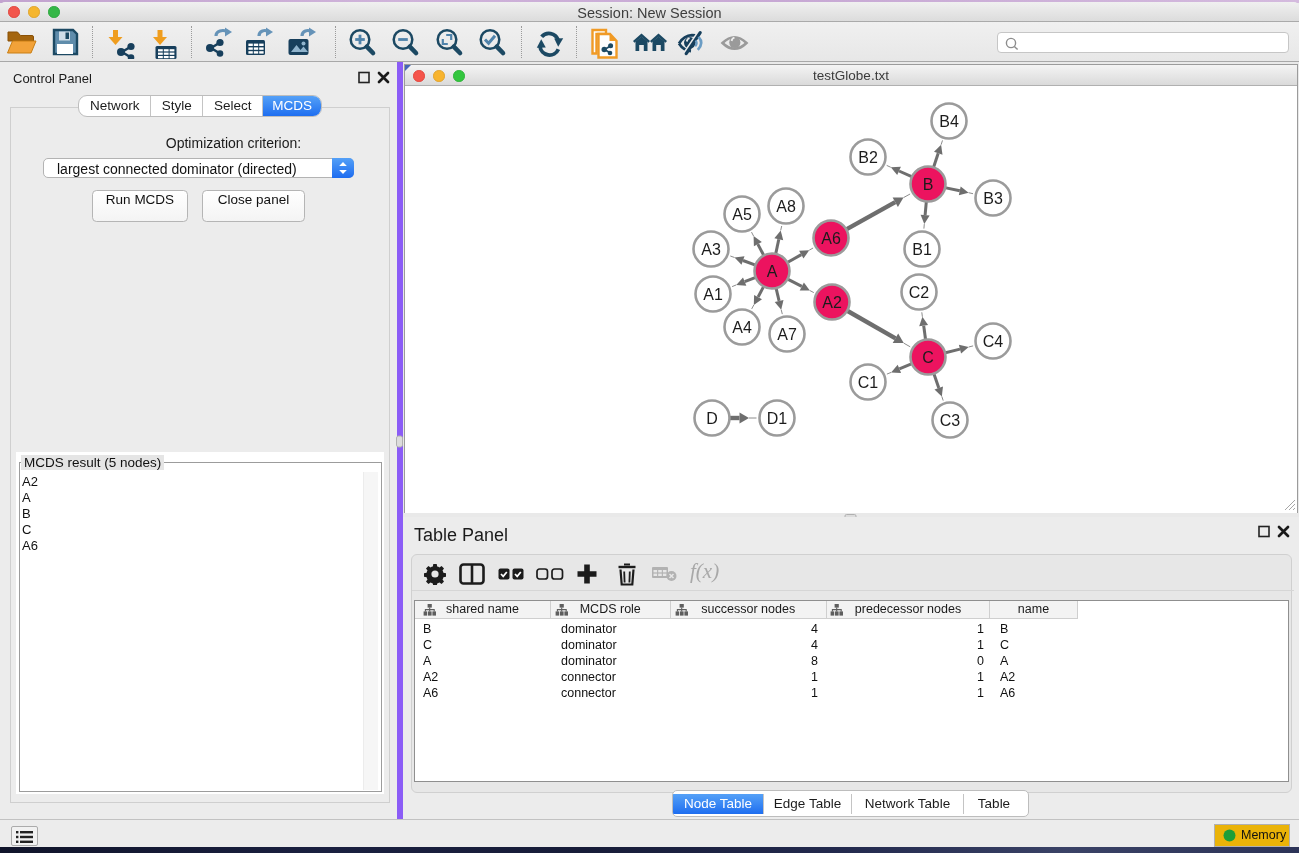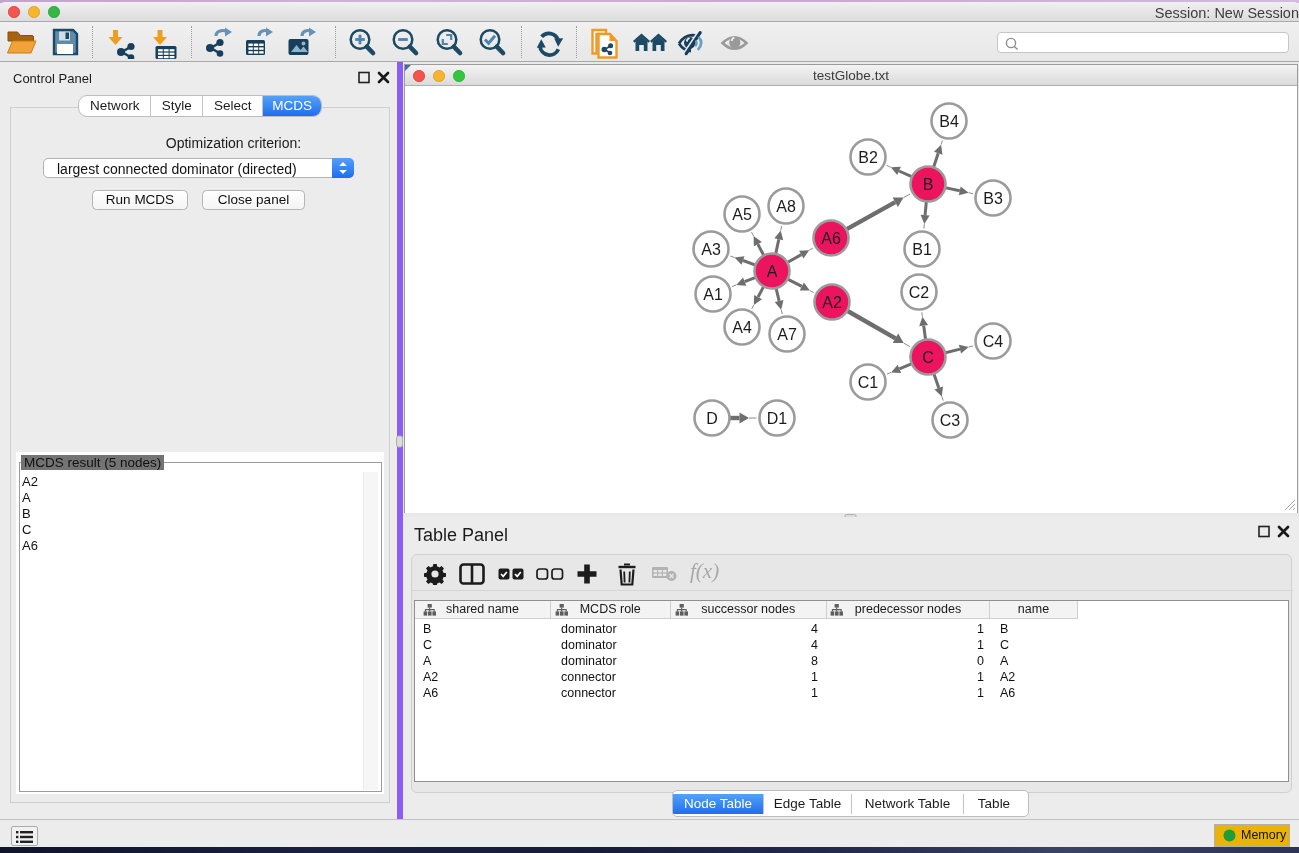--- a/index.html
+++ b/index.html
@@ -9,21 +9,21 @@
 
 #wp-top { left:0; top:0; width:1299px; height:3px;
   background:linear-gradient(90deg,#c2a3cf,#cfb3da 30%,#c7a8d4 60%,#d4bade); }
 #wp-bot { left:0; top:847px; width:1299px; height:6px;
   background:linear-gradient(90deg,#10142a,#1a2040 25%,#171c38 45%,#232a4e 65%,#3a4266 82%,#2c3357); }
 
 #titlebar { left:0; top:2px; width:1299px; height:20px;
   background:linear-gradient(#f0f0f0,#dcdcdc); border-bottom:1px solid #aaa;
   border-radius:5px 5px 0 0; }
 #titlebar .tl { position:absolute; width:11.5px; height:11.5px; border-radius:50%; top:4px; }
-#title-text { position:absolute; width:100%; text-align:right; top:2.5px; font-size:14.5px; color:#3e3e3e; }
+#title-text { position:absolute; width:100%; text-align:center; top:2.5px; font-size:14.5px; color:#3e3e3e; }
 
 #toolbar { left:0; top:22px; width:1299px; height:40px; background:linear-gradient(#f0f0f0,#e7e7e7); border-bottom:1px solid #a8a8a8; }
 .sep { position:absolute; top:4px; height:32px; width:0; border-left:1px dotted #9b9b9b; }
 .ticon { position:absolute; top:5px; }
 #search { position:absolute; left:997px; top:10px; width:292px; height:21px; background:#fff;
   border:1px solid #c6c6c6; border-radius:4px; }
 
 #cpanel { left:0; top:62px; width:403px; height:757px; background:#ececec; border-right:6px solid #8b5cf6; }
 #cp-title { position:absolute; left:13px; top:9px; font-size:13px; color:#1b1b1b; }
 #cp-box { position:absolute; left:10px; top:45px; width:380px; height:696px; border:1px solid #cfcfcf; }
@@ -32,27 +32,27 @@
 .seg div { font-size:13.5px; color:#1c1c1c; text-align:center; line-height:20px; border-right:1px solid #c4c4c4; }
 .seg div:last-child { border-right:none; }
 .seg .on { background:linear-gradient(#55a1f7,#1e6ef0); color:#fff; }
 #cp-tabs { left:78px; top:33px; width:244px; height:22px;border-radius:9px; }
 #opt-label { position:absolute; left:0; top:73px; width:403px; text-align:center; font-size:14px; color:#1a1a1a;margin-left:32px; }
 #dropdown { position:absolute; left:43px; top:96px; width:311px; height:20px; background:#fff;
   border:1px solid #b3b3b3; border-radius:5px; font-size:14px; color:#111; }
 #dd-text { position:absolute; left:13px; top:1px; line-height:18px; }
 #dd-step { position:absolute; right:-1px; top:-1px; width:22px; height:20px; border-radius:0 5px 5px 0;
   background:linear-gradient(#54a0f7,#1d6cf0); }
-.btn { position:absolute; top:128px; height:20px; background:linear-gradient(#ffffff,#f4f4f4);
+.btn { position:absolute; top:128px; height:32px; background:linear-gradient(#ffffff,#f4f4f4);
   border:1px solid #b5b5b5; border-radius:4.5px; font-size:13.5px; color:#111;
   text-align:center; line-height:18px; }
 
 #mcds-white { position:absolute; left:16px; top:390px; width:368px; height:342px; background:#fff; }
 #mcds-border { position:absolute; left:2.5px; top:10px; width:363px; height:330px; border:1px solid #9c9c9c; }
-#mcds-label { position:absolute; left:5px; top:3px; background:#737373; padding:0 3px; font-size:13.5px; color:#111; }
+#mcds-label { position:absolute; left:5px; top:3px; background:#e5e5e5; padding:0 3px; font-size:13.5px; color:#111; }
 #mcds-scroll { position:absolute; left:347px; top:20px; width:15px; height:318px; background:#f6f6f6; border-left:1px solid #ececec; }
 #mcds-list { position:absolute; left:6px; top:22px; font-size:13px; color:#111; line-height:16px; }
 
 #mdi { left:403px; top:62px; width:896px; height:757px; background:#e9e9e9; }
 
 #gwin { position:absolute; left:1px; top:2px; width:894px; height:449px; background:#fff;
   border:1px solid #9b9b9b; }
 #gwin-title { position:absolute; left:0; top:0; width:892px; height:21px;
   background:linear-gradient(#f4f4f4,#dadada); border-bottom:1px solid #b0b0b0; }
 #gwin-title .tl { position:absolute; width:11.5px; height:11.5px; border-radius:50%; top:5px; }

